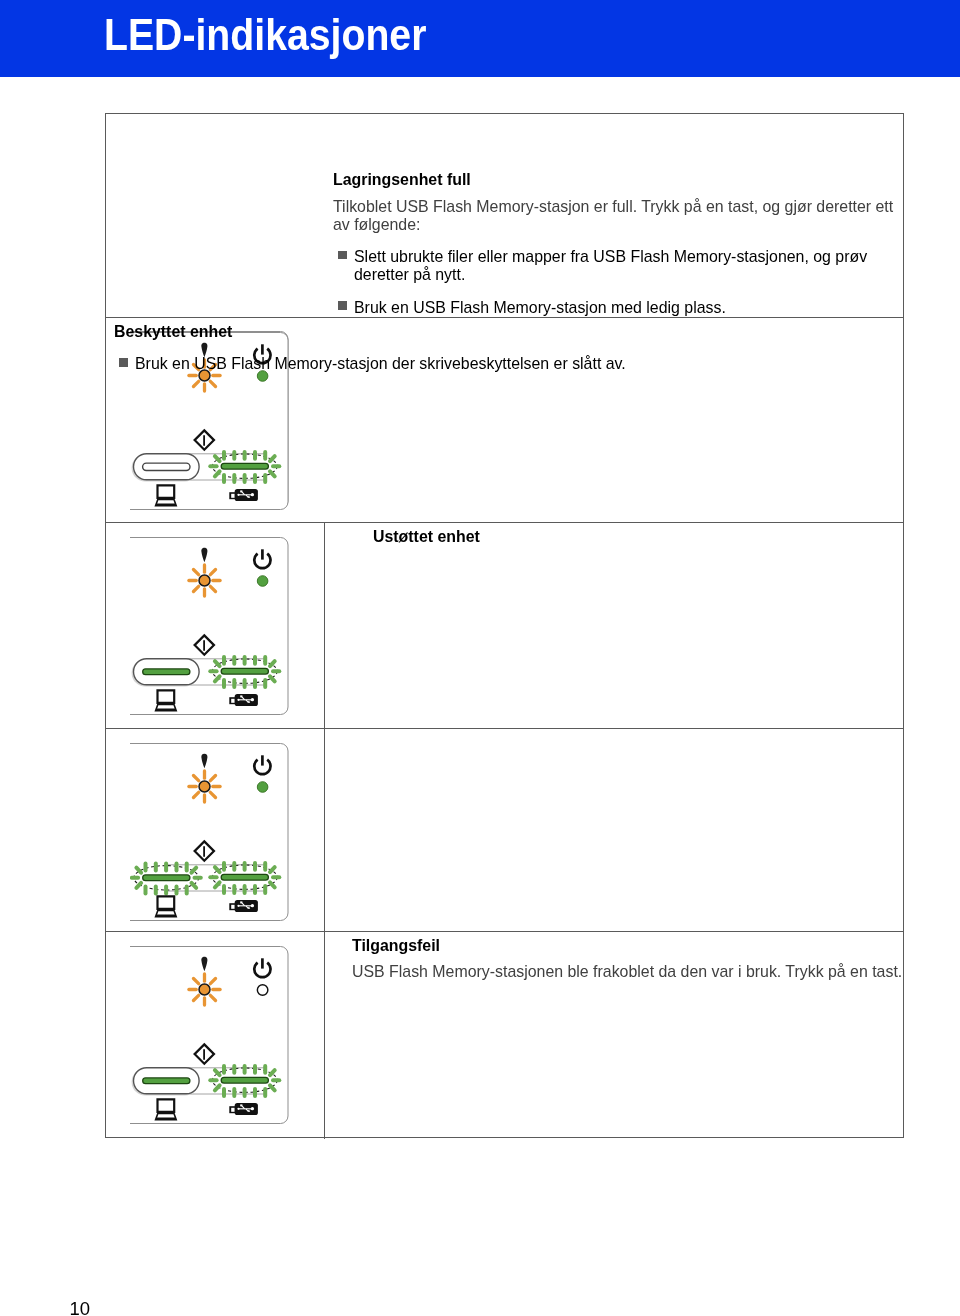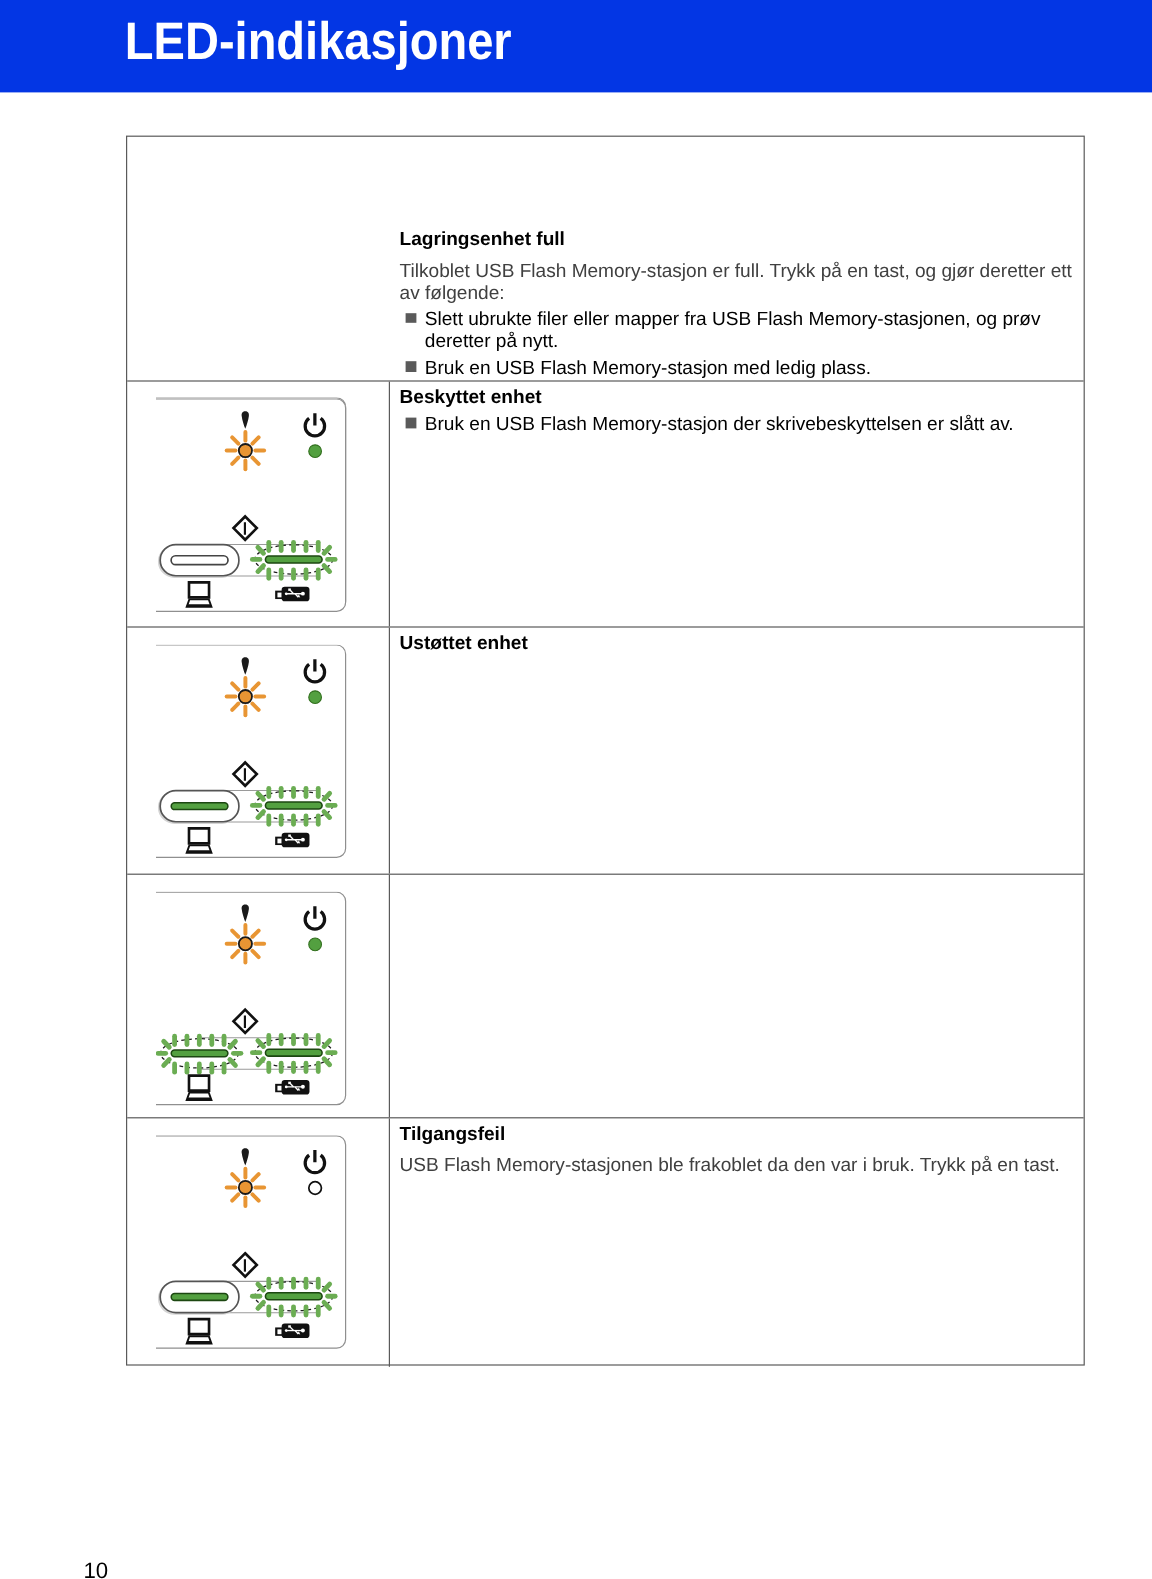--- a/index.html
+++ b/index.html
@@ -1,27 +1,27 @@
 <!DOCTYPE html>
 <html><head>
 <meta charset="utf-8">
 <style>
   html,body{margin:0;padding:0;}
   body{width:960px;height:1316px;background:#ffffff;font-family:"Liberation Sans",sans-serif;position:relative;overflow:hidden;}
   .hdr{position:absolute;left:0;top:0;width:960px;height:77px;background:#0336E4;text-align:center;}
   .hdr-title{position:absolute;left:103.5px;top:18.6px;color:#ffffff;font-size:44px;font-weight:bold;line-height:31px;transform:scaleX(0.891);transform-origin:left top;white-space:nowrap;}
   .tbl{position:absolute;left:105px;top:113px;width:799px;height:1025px;border:1px solid #5a5a5a;box-sizing:border-box;}
   .row{position:relative;border-bottom:1px solid #5a5a5a;box-sizing:border-box;display:flex;}
-  .row:last-child{border-bottom:none;}
+  .row:last-child{border-bottom:none;gap:19px;}
   .cell-led{width:219px;flex:none;border-right:1px solid #5a5a5a;box-sizing:border-box;position:relative;}
   .cell-txt{flex:1;box-sizing:border-box;padding:5px 0 0 8px;position:relative;}
   .t-head{font-size:15.9px;font-weight:bold;color:#000;line-height:18.3px;white-space:nowrap;}
   .t-p{font-size:15.9px;color:#404040;line-height:18.3px;width:571px;margin-top:8px;}
   .bullets{margin:0;padding:0;list-style:none;width:571px;}
-  .bullets li{position:relative;padding-left:21px;font-size:15.9px;line-height:18.3px;margin-top:4px;}
+  .bullets li{position:relative;padding-left:21px;font-size:15.9px;line-height:18.3px;margin-top:14px;}
   .bullets li::before{content:"";position:absolute;left:5px;top:2.6px;width:9px;height:8.7px;background:#5a5a5a;}
   .pageno{position:absolute;left:69.5px;top:1300px;font-size:18.5px;line-height:18.5px;color:#000;}
   .panel-wrap{position:absolute;left:24px;top:14px;overflow:hidden;}
 </style>
 </head>
 <body>
 
 <div class="hdr">
   <div class="hdr-title">LED-indikasjoner</div>
 </div>
@@ -101,21 +101,21 @@
       </div>
       <div class="cell-txt">
         <div class="t-head">Lagringsenhet full</div>
         <div class="t-p">Tilkoblet USB Flash Memory-stasjon er full. Trykk på en tast, og gjør deretter ett av følgende:</div>
         <ul class="bullets">
           <li>Slett ubrukte filer eller mapper fra USB Flash Memory-stasjonen, og prøv deretter på nytt.</li>
           <li>Bruk en USB Flash Memory-stasjon med ledig plass.</li>
         </ul>
       </div>
     </div>
-    <div class="row" style="height: 205px;">
+    <div class="row" style="height: 205px; flex-direction: column;">
       <div class="cell-led">
         <div class="panel-wrap"><svg width="160" height="179" viewBox="0 0 160 179">
             <path d="M-1 0.5 H150.5 A7.5 7.5 0 0 1 158 8 V170 A7.5 7.5 0 0 1 150.5 177.5 H-1" fill="#fff" stroke="#8f8f8f" stroke-width="1"></path>
             <g>
               <path d="M74.4 10.8 C77.1 10.8 77.6 13.1 77.4 14.6 C77.0 18.0 75.6 22.3 74.4 25.3 C73.2 22.3 71.8 18.0 71.4 14.6 C71.2 13.1 71.7 10.8 74.4 10.8 Z" fill="#1a1a1a"></path>
               <line x1="74.50" y1="35.20" x2="74.50" y2="27.90" stroke="#E89533" stroke-width="3.3" stroke-linecap="round"></line>
               <line x1="80.37" y1="37.63" x2="85.53" y2="32.47" stroke="#E89533" stroke-width="3.3" stroke-linecap="round"></line>
               <line x1="82.80" y1="43.50" x2="90.10" y2="43.50" stroke="#E89533" stroke-width="3.3" stroke-linecap="round"></line>
               <line x1="80.37" y1="49.37" x2="85.53" y2="54.53" stroke="#E89533" stroke-width="3.3" stroke-linecap="round"></line>
               <line x1="74.50" y1="51.80" x2="74.50" y2="59.10" stroke="#E89533" stroke-width="3.3" stroke-linecap="round"></line>
@@ -180,21 +180,21 @@
             </g>
           </svg></div>
       </div>
       <div class="cell-txt">
         <div class="t-head">Beskyttet enhet</div>
         <ul class="bullets">
           <li>Bruk en USB Flash Memory-stasjon der skrivebeskyttelsen er slått av.</li>
         </ul>
       </div>
     </div>
-    <div class="row" style="height: 206px;">
+    <div class="row" style="height: 206px; gap: 40px;">
       <div class="cell-led">
         <div class="panel-wrap"><svg width="160" height="179" viewBox="0 0 160 179">
             <path d="M-1 0.5 H150.5 A7.5 7.5 0 0 1 158 8 V170 A7.5 7.5 0 0 1 150.5 177.5 H-1" fill="#fff" stroke="#8f8f8f" stroke-width="1"></path>
             <g>
               <path d="M74.4 10.8 C77.1 10.8 77.6 13.1 77.4 14.6 C77.0 18.0 75.6 22.3 74.4 25.3 C73.2 22.3 71.8 18.0 71.4 14.6 C71.2 13.1 71.7 10.8 74.4 10.8 Z" fill="#1a1a1a"></path>
               <line x1="74.50" y1="35.20" x2="74.50" y2="27.90" stroke="#E89533" stroke-width="3.3" stroke-linecap="round"></line>
               <line x1="80.37" y1="37.63" x2="85.53" y2="32.47" stroke="#E89533" stroke-width="3.3" stroke-linecap="round"></line>
               <line x1="82.80" y1="43.50" x2="90.10" y2="43.50" stroke="#E89533" stroke-width="3.3" stroke-linecap="round"></line>
               <line x1="80.37" y1="49.37" x2="85.53" y2="54.53" stroke="#E89533" stroke-width="3.3" stroke-linecap="round"></line>
               <line x1="74.50" y1="51.80" x2="74.50" y2="59.10" stroke="#E89533" stroke-width="3.3" stroke-linecap="round"></line>

